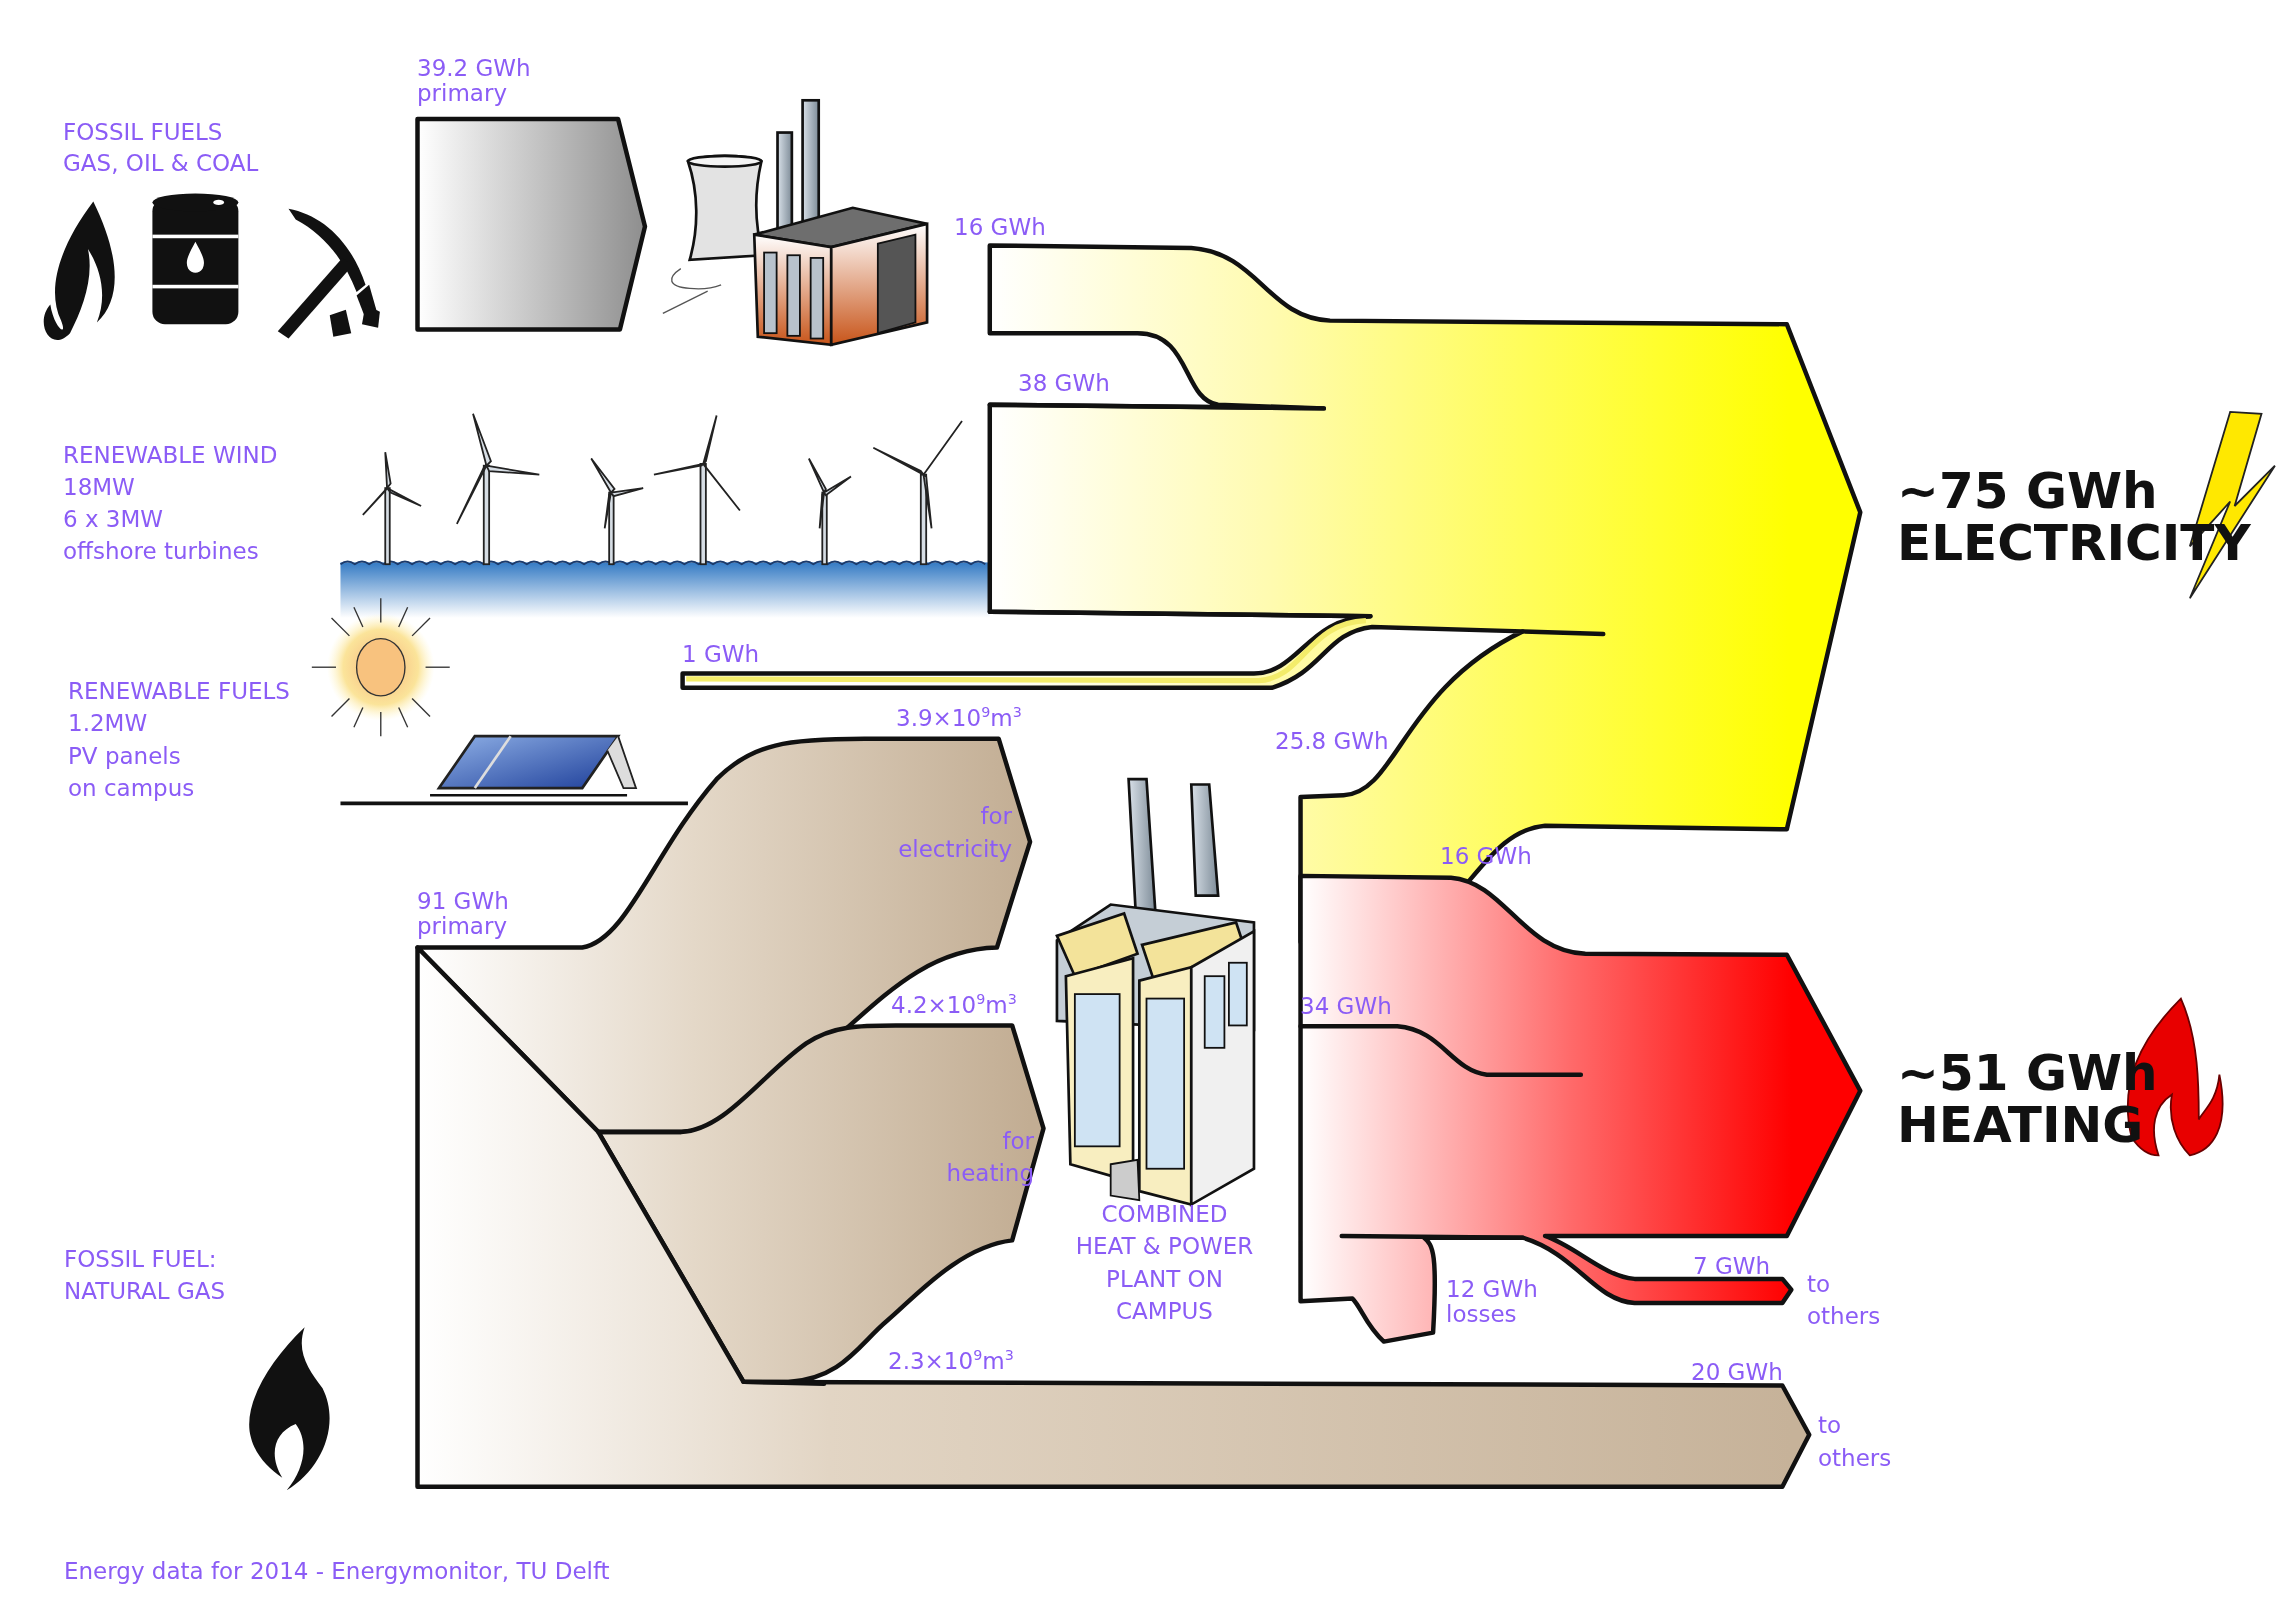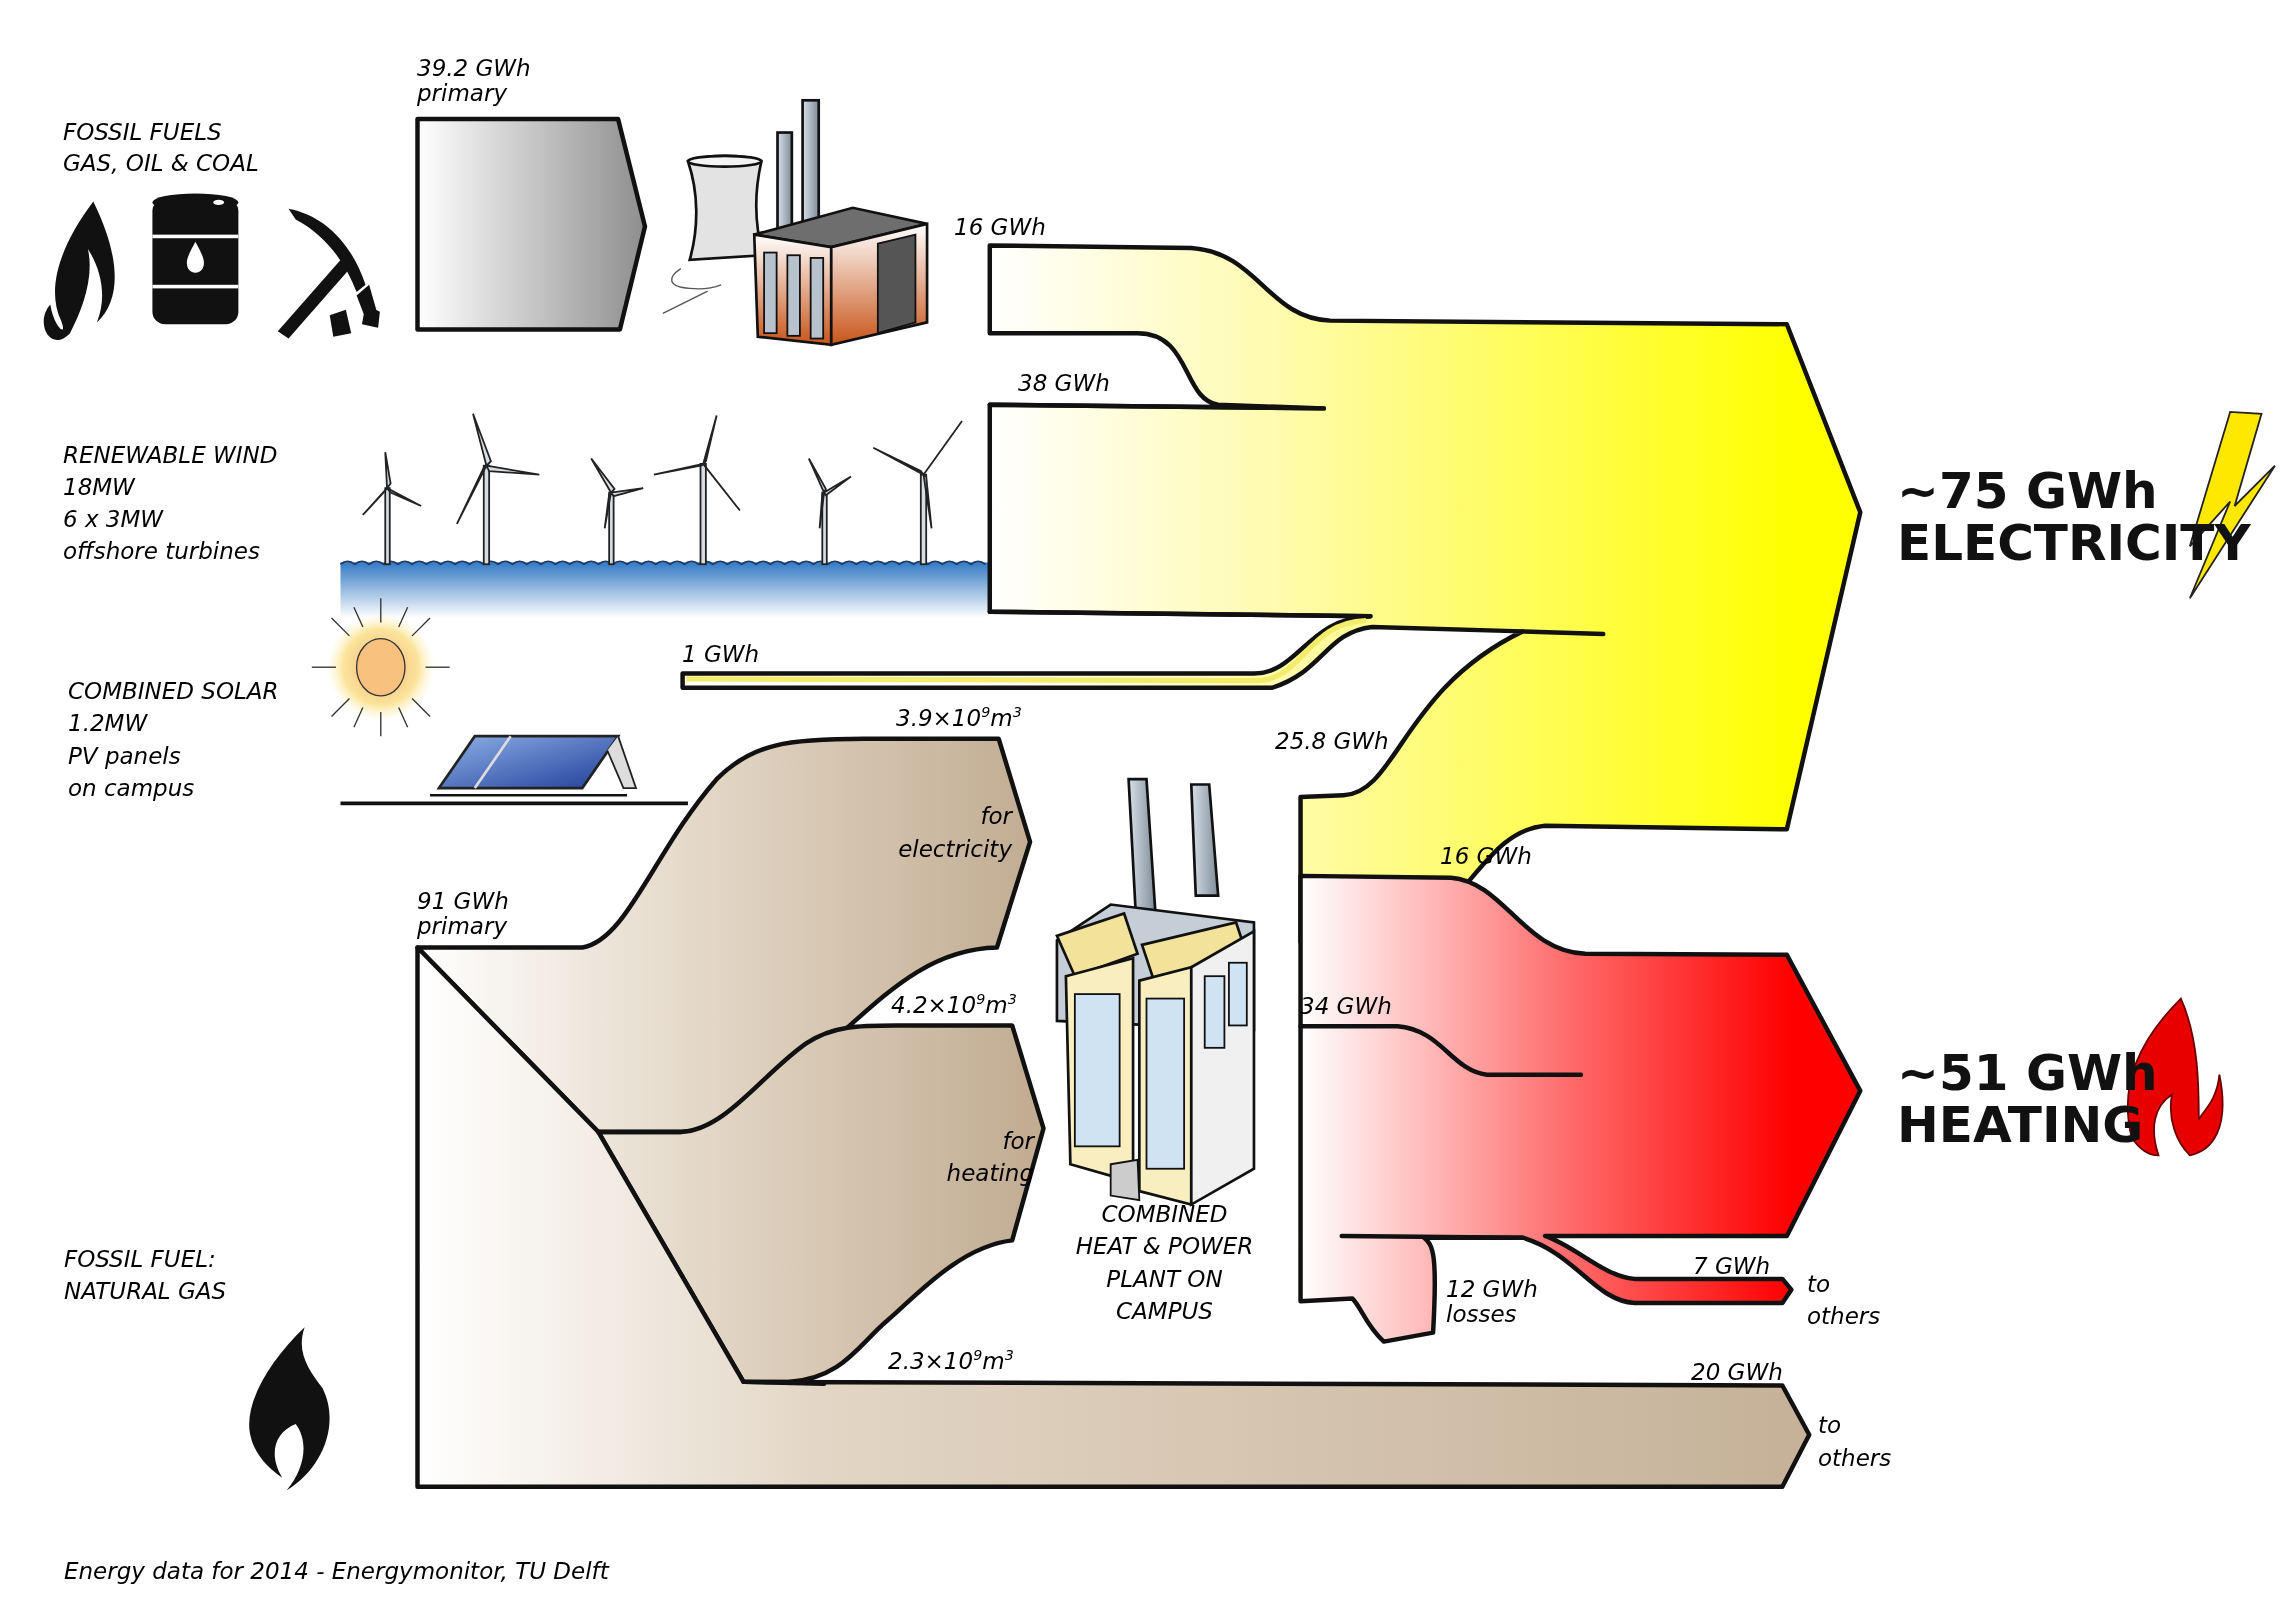--- a/index.html
+++ b/index.html
@@ -1,18 +1,18 @@
 <!DOCTYPE html>
 <html style="font-size:14.3px"><head>
 <meta charset="utf-8">
 <style>
   html,body{margin:0;padding:0;background:#ffffff;}
   body{width:2293px;height:1621px;position:relative;overflow:hidden;font-family:"DejaVu Sans",sans-serif;color:#111;}
   #diagram{position:absolute;left:0;top:0;width:2293px;height:1621px;}
-  .lbl{position:absolute;font-family:"DejaVu Sans",sans-serif;font-size:23px;line-height:29px;color:#000000;white-space:nowrap;font-style:italic;}
+  .lbl{position:absolute;font-family:"DejaVu Sans",sans-serif;font-size:23px;line-height:29px;color:#8b5cf6;white-space:nowrap;}
   .big{position:absolute;font-family:"DejaVu Sans",sans-serif;font-weight:bold;font-size:50px;line-height:50px;color:#111;white-space:nowrap;}
   .center{text-align:center;}
   .right{text-align:right;}
   sup{font-size:14.3px;line-height:0;}
 </style>
 </head>
 <body>
 
 <svg id="diagram" viewBox="0 0 2560 1810" xmlns="http://www.w3.org/2000/svg">
   <defs>
@@ -214,21 +214,21 @@
 <div class="lbl" style="left:417px;top:54px;">39.2 GWh</div>
 <div class="lbl" style="left:417px;top:79px;">primary</div>
 <div class="lbl" style="left:954px;top:213px;">16 GWh</div>
 
 <div class="lbl" style="left:63px;top:441px;">RENEWABLE WIND</div>
 <div class="lbl" style="left:63px;top:473px;">18MW</div>
 <div class="lbl" style="left:63px;top:505px;">6 x 3MW</div>
 <div class="lbl" style="left:63px;top:537px;">offshore turbines</div>
 <div class="lbl" style="left:1018px;top:369px;">38 GWh</div>
 
-<div class="lbl" style="left:68px;top:677px;">COMBINED SOLAR</div>
+<div class="lbl" style="left:68px;top:677px;">RENEWABLE FUELS</div>
 <div class="lbl" style="left:68px;top:709px;">1.2MW</div>
 <div class="lbl" style="left:68px;top:742px;">PV panels</div>
 <div class="lbl" style="left:68px;top:774px;text-align:right;">on campus</div>
 <div class="lbl" style="left:682px;top:640px;">1 GWh</div>
 
 <div class="lbl" style="left:64px;top:1245px;">FOSSIL FUEL:</div>
 <div class="lbl" style="left:64px;top:1277px;">NATURAL GAS</div>
 <div class="lbl" style="left:417px;top:887px;">91 GWh</div>
 <div class="lbl" style="left:417px;top:912px;">primary</div>
 

